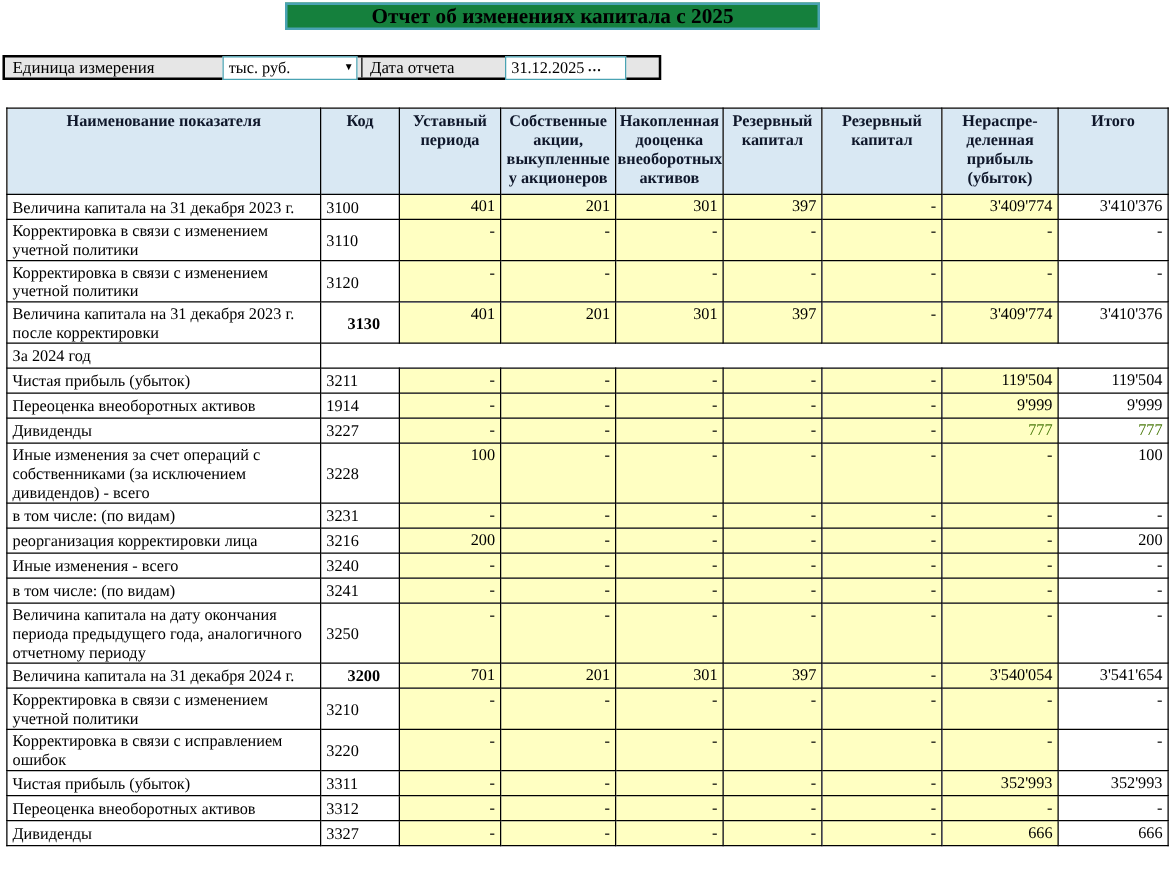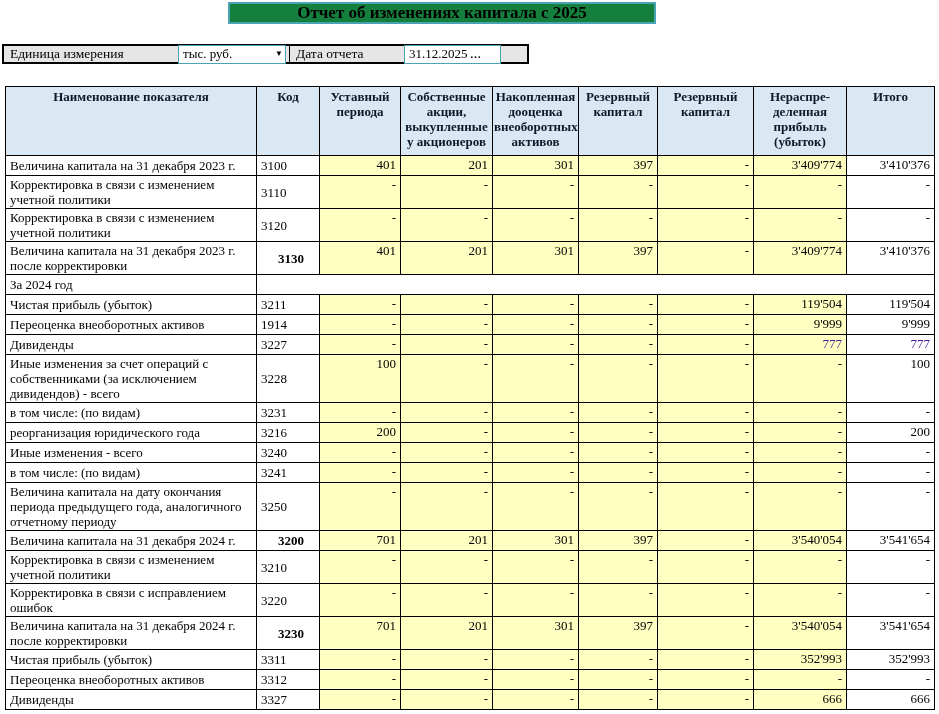--- a/index.html
+++ b/index.html
@@ -44,21 +44,21 @@
     height:69px; overflow:hidden;
   }
   table.report td {
     border:1px solid #000; padding:1px 4px; line-height:15px; overflow:hidden;
   }
   td.name { text-align:left; vertical-align:middle; }
   td.code { text-align:left; vertical-align:middle; }
   td.code.bold { font-weight:bold;padding-left:21px; }
   td.val { text-align:right; vertical-align:top; background:#ffffc2; }
   td.val.total { background:#ffffff; }
-  td.val.muted { color:#4c1d95; }
+  td.val.muted { color:#4d7c0f; }
   td.section-rest { background:#ffffff; }
   tr.h1 { height:20px;margin-top:28px; }
   tr.h2 { height:31px; }
   tr.h3 { height:46px; }
 </style>
 </head>
 <body>
 
 <div class="title-box">
   <span>Отчет об изменениях капитала с 2025</span>
@@ -204,21 +204,21 @@
         <td class="code">3231</td>
         <td class="val">-</td>
         <td class="val">-</td>
         <td class="val">-</td>
         <td class="val">-</td>
         <td class="val">-</td>
         <td class="val">-</td>
         <td class="val total">-</td>
       </tr>
       <tr class="h1">
-        <td class="name">реорганизация юридического года</td>
+        <td class="name">реорганизация корректировки лица</td>
         <td class="code">3216</td>
         <td class="val">200</td>
         <td class="val">-</td>
         <td class="val">-</td>
         <td class="val">-</td>
         <td class="val">-</td>
         <td class="val">-</td>
         <td class="val total">200</td>
       </tr>
       <tr class="h1">
@@ -280,31 +280,20 @@
         <td class="name">Корректировка в связи с исправлением ошибок</td>
         <td class="code">3220</td>
         <td class="val">-</td>
         <td class="val">-</td>
         <td class="val">-</td>
         <td class="val">-</td>
         <td class="val">-</td>
         <td class="val">-</td>
         <td class="val total">-</td>
       </tr>
-      <tr class="h2">
-        <td class="name">Величина капитала на 31 декабря 2024 г. после корректировки</td>
-        <td class="code bold">3230</td>
-        <td class="val">701</td>
-        <td class="val">201</td>
-        <td class="val">301</td>
-        <td class="val">397</td>
-        <td class="val">-</td>
-        <td class="val">3'540'054</td>
-        <td class="val total">3'541'654</td>
-      </tr>
       <tr class="h1">
         <td class="name">Чистая прибыль (убыток)</td>
         <td class="code">3311</td>
         <td class="val">-</td>
         <td class="val">-</td>
         <td class="val">-</td>
         <td class="val">-</td>
         <td class="val">-</td>
         <td class="val">352'993</td>
         <td class="val total">352'993</td>

